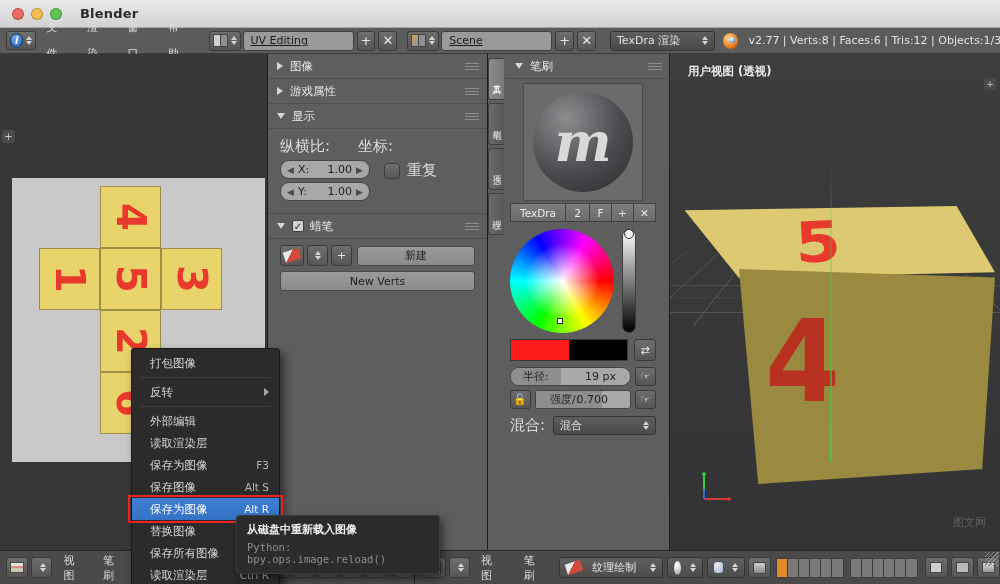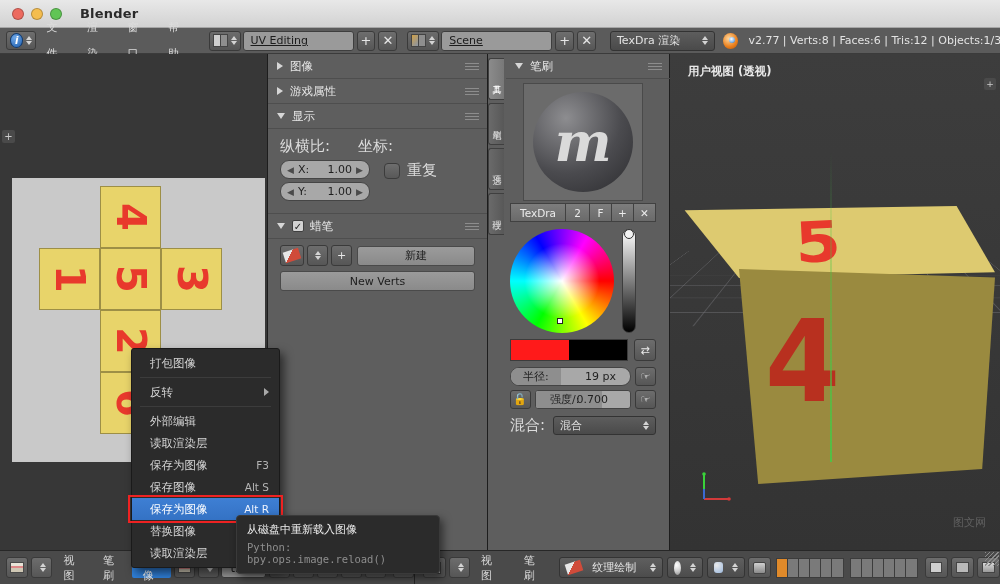--- a/index.html
+++ b/index.html
@@ -208,21 +208,21 @@
   .ctx-sep{height:1px;background:#3c3c3c;margin:3px 8px;}
   .ctx-arrow{width:0;height:0;border-top:4px solid transparent;border-bottom:4px solid transparent;
     border-left:5px solid #a9a9a9;}
   .redbox{position:absolute;left:-4px;top:-3px;right:-4px;bottom:-3px;border:2px solid #ee2222;
     pointer-events:none;}
   .tooltip{
     position:absolute;left:236px;top:461px;width:204px;background:#2b2b2b;
     border:1px solid #3a3a3a;border-radius:4px;padding:6px 10px 8px;z-index:50;
     box-shadow:3px 4px 9px rgba(0,0,0,.5);
   }
-  .tt-title{color:#ededed;font-size:11px;font-weight:normal;margin-bottom:4px;}
+  .tt-title{color:#ededed;font-size:11px;font-weight:bold;margin-bottom:4px;}
   .tt-py{color:#8e8e8e;font-size:10.5px;font-family:"DejaVu Sans Mono","Liberation Mono",monospace;}
 
   
   .botbar{position:absolute;left:0;top:550px;width:1000px;height:34px;background:#404040;
     border-top:1px solid #272727;display:flex;}
   .bb-left{width:487px;height:100%;display:flex;align-items:center;gap:0;background:#4a4a4a;
     border-right:1px solid #262626;}
   .bb-right{flex:1;height:100%;display:flex;align-items:center;background:#4a4a4a;}
   .bb-menu{padding:0 11px;color:#dadada;font-size:11px;}
   .bb-menu.active{background:#2f7fd8;color:#fff;height:20px;display:flex;align-items:center;border-radius:2px;}
@@ -540,20 +540,23 @@
         </div>
         <div class="ctx-item sel">
           <span>保存为图像</span>
           <span class="sc">Alt R</span>
           <span class="redbox"></span>
         </div>
         <div class="ctx-item">
           <span>替换图像</span>
         </div>
         <div class="ctx-item">
+          <span>保存所有图像</span>
+        </div>
+        <div class="ctx-item">
           <span>读取渲染层</span>
           <span class="sc">Ctrl R</span>
         </div>
       </div>
 
     <div class="tooltip">
       <div class="tt-title">从磁盘中重新载入图像</div>
       <div class="tt-py">Python: bpy.ops.image.reload()</div>
     </div>
   </div>

